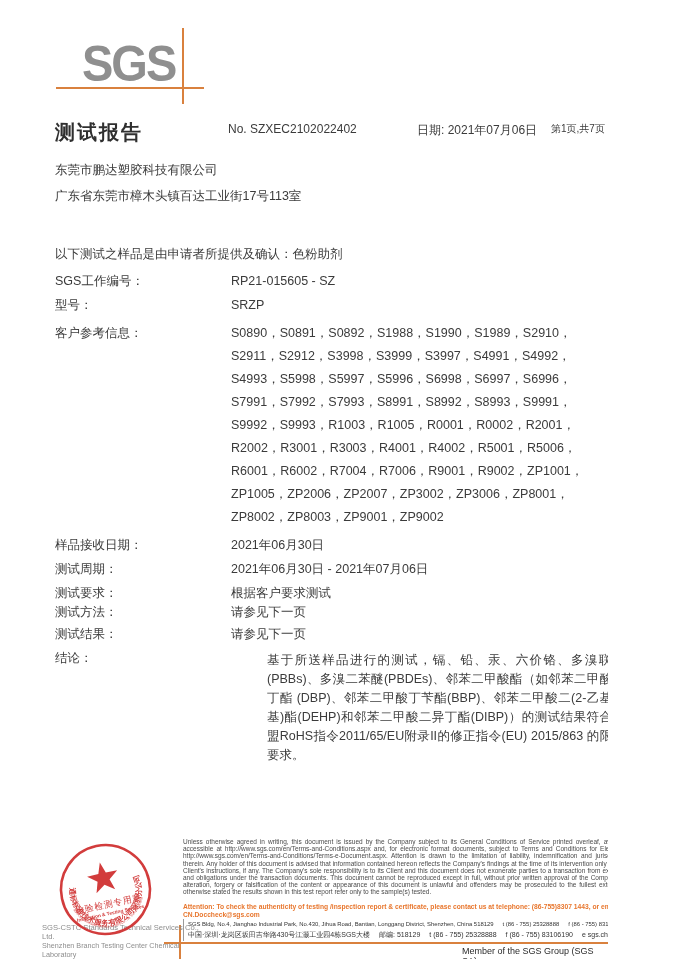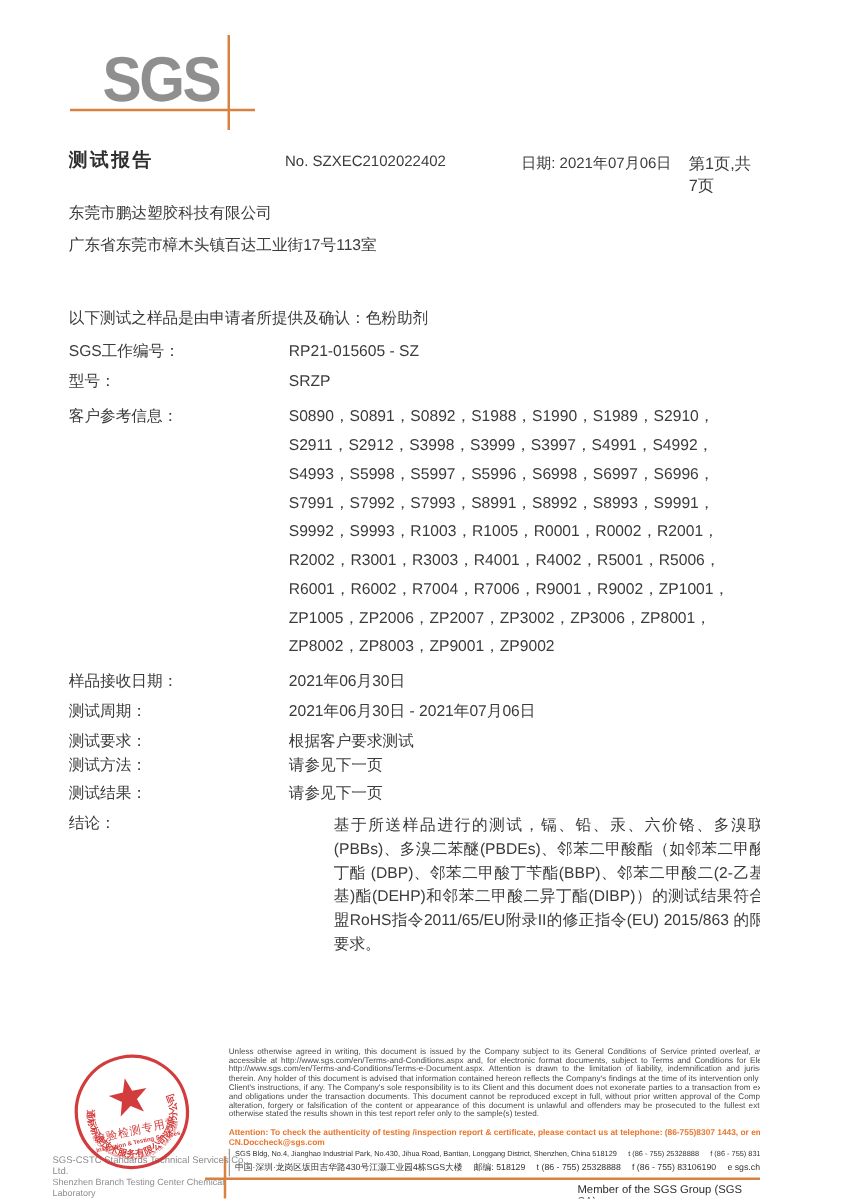--- a/index.html
+++ b/index.html
@@ -8,24 +8,24 @@
     position:relative; width:608px; height:959px; background:#fff; overflow:hidden;
     font-family:"Liberation Sans", sans-serif; color:#3b3b3b;
   }
   
   .logo-text {
     position:absolute; left:82px; top:33px; font-size:47px; font-weight:bold;
     color:#8f8f8f; letter-spacing:-2px; transform:scaleY(1.08); transform-origin:top left;
   }
   .logo-vline { position:absolute; left:182px; top:28px; width:2px; height:76px; background:#d9813e; }
   .logo-hline { position:absolute; left:56px; top:87px; width:148px; height:2px; background:#d9813e; }
-  .title      { position:absolute; left:55px;  top:119px; font-size:15px; font-weight:bold; color:#2f2f2f; letter-spacing:2px; }
+  .title      { position:absolute; left:55px;  top:119px; font-size:20px; font-weight:bold; color:#2f2f2f; letter-spacing:2px; }
   .report-no  { position:absolute; left:228px; top:122px; font-size:12px; }
   .date       { position:absolute; left:417px; top:122px; font-size:12px; }
-  .page-no    { position:absolute; left:551px; top:122px; font-size:13px; }
+  .page-no    { position:absolute; left:551px; top:122px; font-size:10px; }
   
   .app-name    { position:absolute; left:55px; top:162px; font-size:12.5px; }
   .app-address { position:absolute; left:55px; top:188px; font-size:12.5px; }
   
   .content { position:absolute; left:55px; top:247px; width:570px; font-size:12.5px; }
   .statement { margin-bottom:12px; line-height:15px; }
   .row { display:flex; margin-bottom:9px; line-height:15px; }
   .row .label { width:176px; flex-shrink:0; }
   .row .value { flex:1; }
   .ref-line { line-height:23px; }

